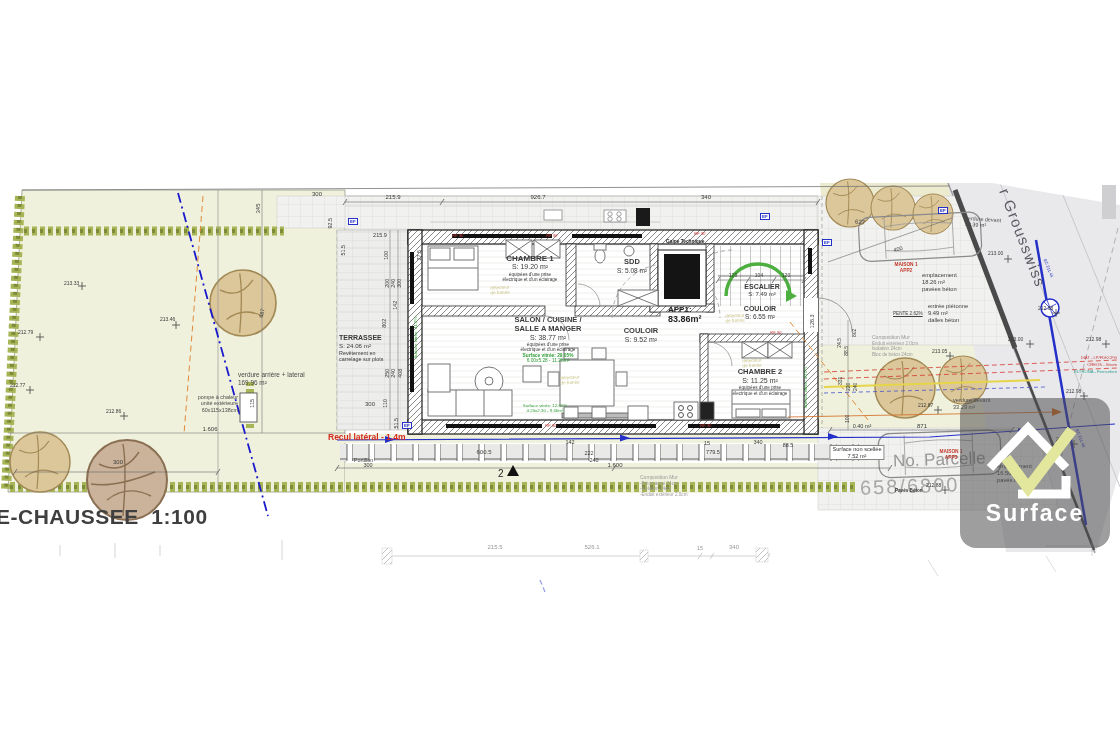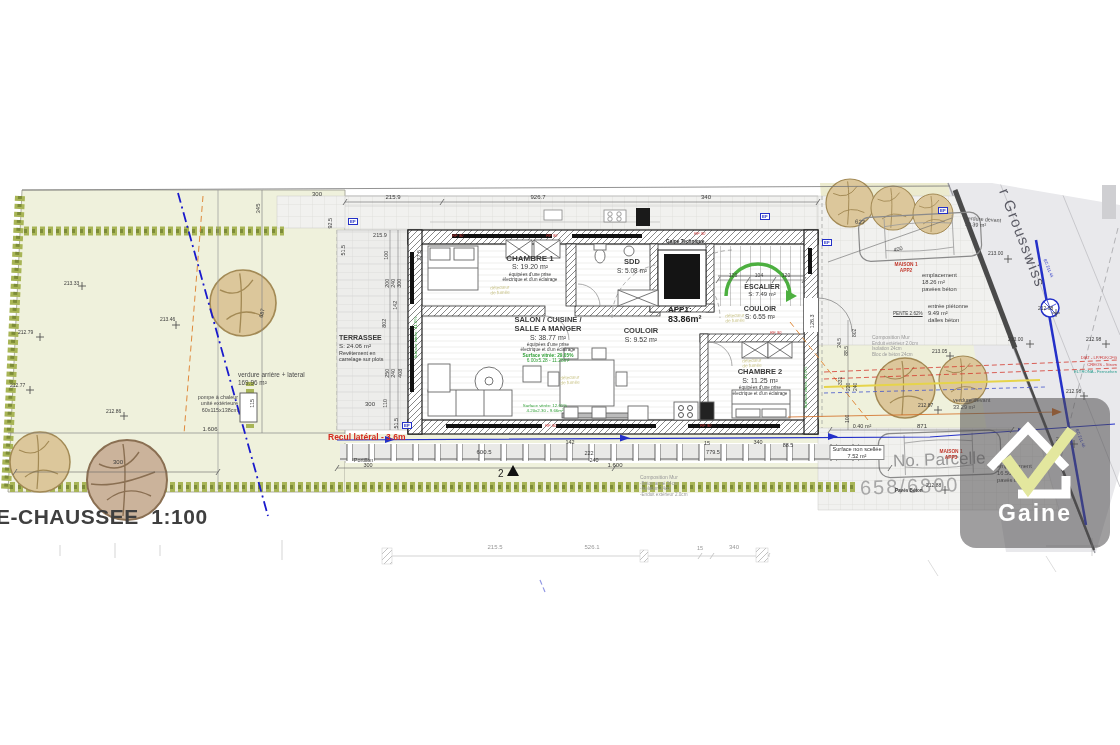--- a/index.html
+++ b/index.html
@@ -336,21 +336,21 @@
         <div class="ann" style="left: 893px; top: 311px;"><div style="font-size: 4.6px; text-decoration: underline; color: rgb(63, 63, 63);">PENTE 2.62%</div></div>
         <div class="ann" style="left: 922px; top: 272px;"><div style="font-size: 5.8px; color: rgb(63, 63, 63);">emplacement</div><div style="font-size: 5.8px; color: rgb(63, 63, 63);">18.26 m²</div><div style="font-size: 5.8px; color: rgb(63, 63, 63);">pavées béton</div></div>
         <div class="ann" style="left: 997px; top: 463px;"><div style="font-size: 5.8px; color: rgb(63, 63, 63);">emplacement</div><div style="font-size: 5.8px; color: rgb(63, 63, 63);">16.50 m²</div><div style="font-size: 5.8px; color: rgb(63, 63, 63);">pavés béton</div></div>
         <div class="ann" style="left: 895px; top: 488px;"><div style="font-size: 4.6px; font-weight: bold; color: rgb(51, 51, 51);">Pavés Béton</div></div>
         <div class="ann" style="left: 857px; top: 445px; text-align: center; transform: translateX(-50%); background: rgb(255, 255, 255); border: 0.5px solid rgb(136, 136, 136); padding: 0px 2px;"><div style="font-size: 5.6px; color: rgb(51, 51, 51);">Surface non scellée</div><div style="font-size: 5.6px; color: rgb(51, 51, 51);">7.52 m²</div></div>
         <div class="ann" style="left: 352px; top: 457px;"><div style="font-size: 5.4px; color: rgb(68, 68, 68);">-Portillon</div></div>
         <div class="ann" style="left: 666px; top: 239px;"><div style="font-size: 4.8px; font-weight: bold; color: rgb(34, 34, 34);">Gaine Technique</div></div>
         <div class="ann" style="left: 872px; top: 335px;"><div style="font-size: 5px; color: rgb(154, 154, 154);">Composition Mur</div><div style="font-size: 4.6px; color: rgb(154, 154, 154);">Enduit extérieur 2.0cm</div><div style="font-size: 4.6px; color: rgb(154, 154, 154);">Isolation 24cm</div><div style="font-size: 4.6px; color: rgb(154, 154, 154);">Bloc de béton 24cm</div></div>
         <div class="ann" style="left: 640px; top: 475px;"><div style="font-size: 5px; color: rgb(154, 154, 154);">Composition Mur</div><div style="font-size: 4.6px; color: rgb(154, 154, 154);">-Béton armé 24cm</div><div style="font-size: 4.6px; color: rgb(154, 154, 154);">-Isolation 24cm</div><div style="font-size: 4.6px; color: rgb(154, 154, 154);">-Enduit extérieur 2.0cm</div></div>
         <div class="ann" style="left: 498px; top: 468px;"><div style="font-size: 10px; color: rgb(34, 34, 34);">2</div></div>
-        <div class="ann" style="left: 328px; top: 432px;"><div style="font-size: 8.5px; font-weight: bold; color: rgb(212, 42, 30);">Recul latéral - 3.6m</div></div>
+        <div class="ann" style="left: 328px; top: 432px;"><div style="font-size: 8.5px; font-weight: bold; color: rgb(212, 42, 30);">Recul latéral - 1.4m</div></div>
         <div class="ann" style="left: 906px; top: 262px; text-align: center; transform: translateX(-50%);"><div style="font-size: 4.8px; font-weight: bold; color: rgb(194, 58, 46);">MAISON 1</div><div style="font-size: 4.8px; font-weight: bold; color: rgb(194, 58, 46);">APP2</div></div>
         <div class="ann" style="left: 951px; top: 449px; text-align: center; transform: translateX(-50%);"><div style="font-size: 4.8px; font-weight: bold; color: rgb(194, 58, 46);">MAISON 1</div><div style="font-size: 4.8px; font-weight: bold; color: rgb(194, 58, 46);">APP3</div></div>
         <div class="ann" style="left: 452px; top: 234px;"><div style="font-size: 4.2px; font-style: italic; color: rgb(204, 58, 58);">RF 90</div></div>
         <div class="ann" style="left: 546px; top: 234px;"><div style="font-size: 4.2px; font-style: italic; color: rgb(204, 58, 58);">RF 90</div></div>
         <div class="ann" style="left: 694px; top: 232px;"><div style="font-size: 4.2px; font-style: italic; color: rgb(204, 58, 58);">RF 90</div></div>
         <div class="ann" style="left: 770px; top: 331px;"><div style="font-size: 4.2px; font-style: italic; color: rgb(204, 58, 58);">RF 90</div></div>
         <div class="ann" style="left: 545px; top: 424px;"><div style="font-size: 4.2px; font-style: italic; color: rgb(204, 58, 58);">RF 90</div></div>
         <div class="ann" style="left: 700px; top: 424px;"><div style="font-size: 4.2px; font-style: italic; color: rgb(204, 58, 58);">RF 90</div></div>
         <div class="ann" style="left: 1117px; top: 356px; text-align: right; transform: translateX(-100%);"><div style="font-size: 4.2px; color: rgb(204, 58, 58);">DIAT - LP/FDKCFG</div></div>
         <div class="ann" style="left: 1117px; top: 363px; text-align: right; transform: translateX(-100%);"><div style="font-size: 4.2px; color: rgb(204, 58, 58);">CREOS - Strom</div></div>
@@ -439,18 +439,18 @@
         <div class="ann" style="left: 734px; top: 544px; text-align: center; transform: translateX(-50%); opacity: 0.55;"><div style="font-size: 6px; color: rgb(60, 60, 60);">340</div></div>
       </div>
 </div>
 
 <div id="watermark">
   <svg width="150" height="104" viewBox="0 0 150 104">
     <polyline points="30,70 68,30 106,70" fill="none" stroke="#ffffff" stroke-width="9"></polyline>
     <polyline points="106,78 106,96 58,96" fill="none" stroke="#ffffff" stroke-width="9"></polyline>
     <polyline points="46,60 68,90 112,32" fill="none" stroke="#e3e79e" stroke-width="11"></polyline>
   </svg>
-  <div class="logo-text">Gaine</div>
+  <div class="logo-text">Surface</div>
 </div>
 
 <div id="corner-bar"></div>
 
 </div>
 
 </body></html>

